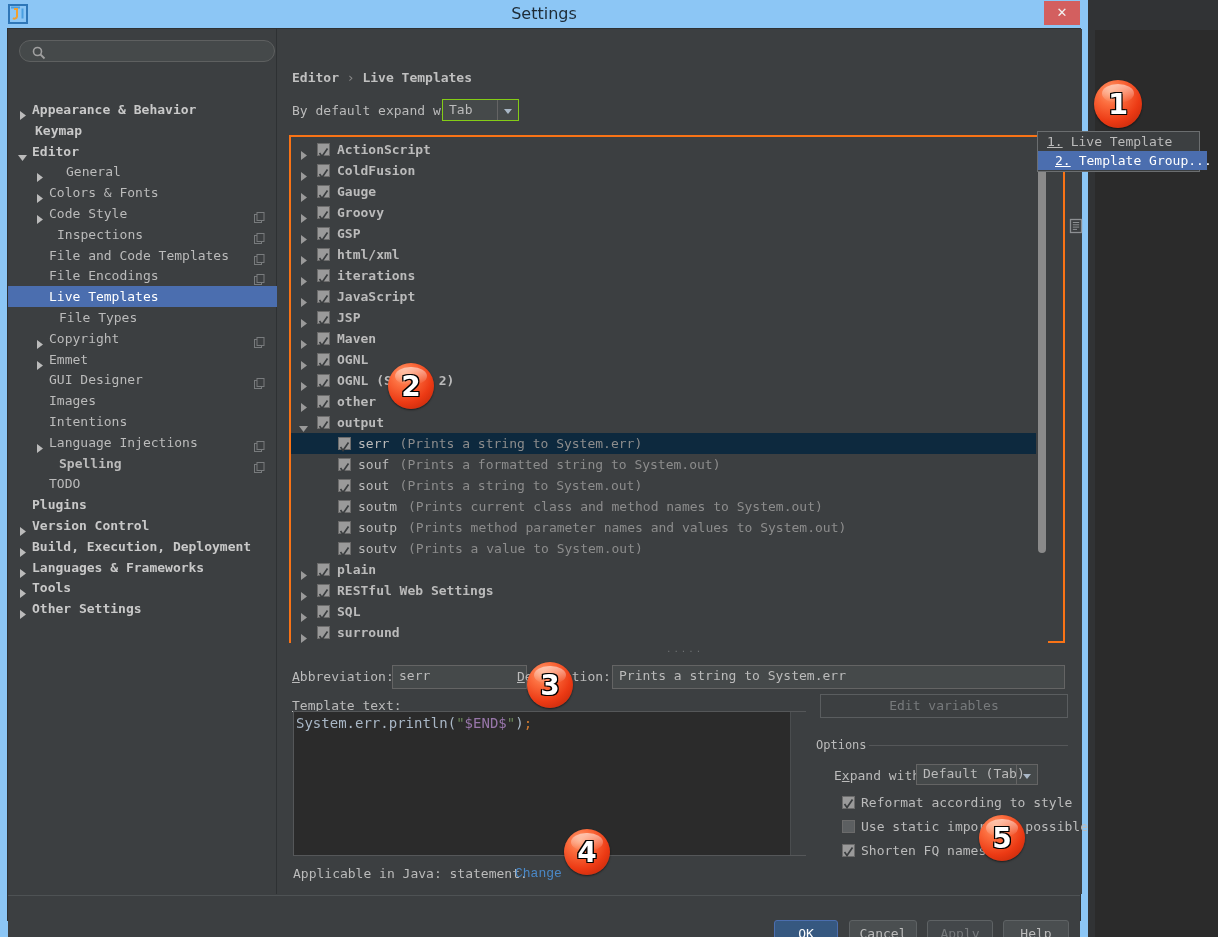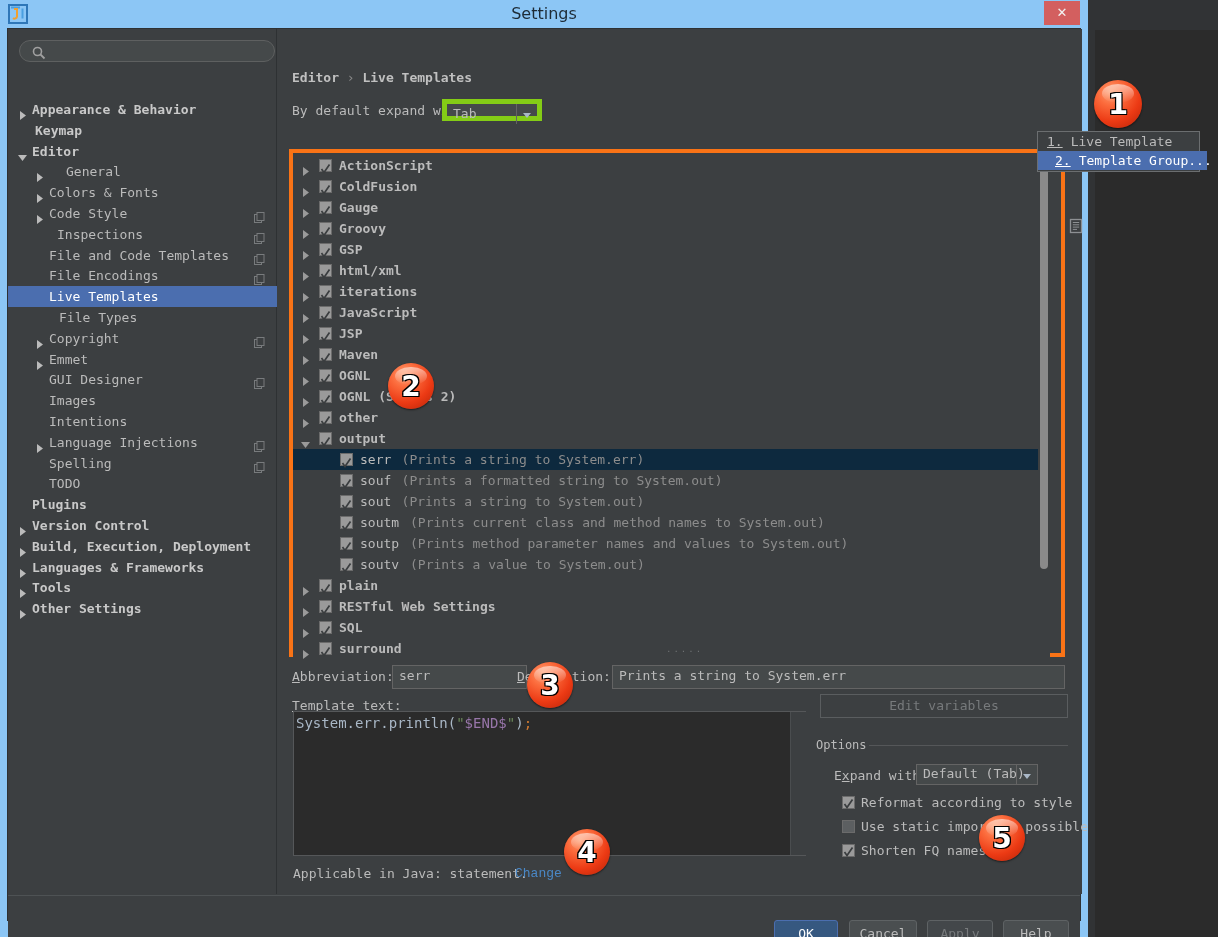--- a/index.html
+++ b/index.html
@@ -32,27 +32,27 @@
   .tree-row .lbl{position:absolute;}
   .tree-row .arrow{position:absolute;width:9px;height:9px;}
   .tree-row .copyico{position:absolute;right:12px;top:5px;width:11px;height:11px;}
   .tree-row.bold .lbl{font-weight:bold;color:#c9c9c9;}
 
   
   #rightpane{position:absolute;left:269px;top:0;width:805px;height:865px;background:#3c3f41;}
   #breadcrumb{position:absolute;left:15px;top:41px;font-size:13px;color:#c0c0c0;font-weight:bold;white-space:nowrap;}
   #breadcrumb .sep{color:#8a8a8a;font-weight:normal;}
   #expandwith-label{position:absolute;left:15px;top:74px;font-size:13px;color:#bbbbbb;white-space:nowrap;}
-  #expandwith-combo{position:absolute;left:165px;top:70px;width:100px;height:22px;background:#45494a;border:5px solid #84cc16;box-sizing:border-box;cursor:pointer;}
+  #expandwith-combo{position:absolute;left:165px;top:70px;width:77px;height:22px;background:#45494a;border:1px solid #84cc16;box-sizing:border-box;cursor:pointer;}
   #expandwith-combo .val{position:absolute;left:6px;top:2px;font-size:13px;color:#bbbbbb;}
   .combo-arrow{position:absolute;right:0;top:0;width:20px;height:20px;border-left:1px solid #646464;}
   .combo-arrow i{position:absolute;left:6px;top:9px;width:0;height:0;border-left:4px solid transparent;border-right:4px solid transparent;border-top:5px solid #a9b7c6;}
 
   
-  #tmpl-panel{position:absolute;left:12px;top:106px;width:776px;height:508px;background:#3c3f41;border:4px solid #f97316;box-sizing:border-box;margin-top:14px;}
+  #tmpl-panel{position:absolute;left:12px;top:106px;width:776px;height:508px;background:#3c3f41;border:2px solid #f97316;box-sizing:border-box;}
   #tmpl-list{position:absolute;left:0;top:0;width:745px;height:506px;background:#3c3f41;overflow:hidden;}
   .t-row{position:absolute;left:0;width:745px;height:21px;line-height:21px;font-size:13px;white-space:nowrap;cursor:default;}
   .t-row.sel{background:#0d293e;}
   .t-row .tarrow{position:absolute;width:9px;height:9px;}
   .t-row .cb{position:absolute;width:13px;height:13px;top:4px;background:#9a9a9a;border:1px solid #6b6b6b;box-sizing:border-box;}
   .t-row .nm{position:absolute;color:#bbbbbb;font-weight:bold;}
   .t-row .nm.leaf{font-weight:normal;color:#bbbbbb;}
   .t-row .desc{position:absolute;color:#8c8c8c;font-weight:normal;}
   #tree-scroll-track{position:absolute;left:745px;top:0;width:12px;height:506px;background:#3c3f41;}
   #tree-scroll-thumb{position:absolute;left:747px;top:4px;width:8px;height:412px;background:#8a8a8a;border-radius:4px;cursor:pointer;}
@@ -249,21 +249,21 @@
               <span class="arrow" style="left: 27px; top: 6px;"><svg width="9" height="9" viewBox="0 0 9 9">
                   <polygon points="2,0 8,4.5 2,9" fill="#bbbbbb"></polygon>
                 </svg></span>
               <span class="lbl" style="left: 41px;">Language Injections</span>
               <span class="copyico"><svg width="11" height="11" viewBox="0 0 11 11">
                   <rect x="0.5" y="2.5" width="7" height="8" fill="none" stroke="#787b7d"></rect>
                   <rect x="3.0" y="0.5" width="7" height="8" fill="#3c3f41" stroke="#787b7d"></rect>
                 </svg></span>
             </div>
             <div class="tree-row" style="top: 423.6px;">
-              <span class="lbl" style="left: 41px;">Spelling</span>
+              <span class="lbl" style="left: 51px; font-weight: bold;">Spelling</span>
               <span class="copyico"><svg width="11" height="11" viewBox="0 0 11 11">
                   <rect x="0.5" y="2.5" width="7" height="8" fill="none" stroke="#787b7d"></rect>
                   <rect x="3.0" y="0.5" width="7" height="8" fill="#3c3f41" stroke="#787b7d"></rect>
                 </svg></span>
             </div>
             <div class="tree-row" style="top: 444.4px;">
               <span class="lbl" style="left: 41px;">TODO</span>
             </div>
             <div class="tree-row bold" style="top: 465.2px;">
               <span class="lbl" style="left: 24px;">Plugins</span>

